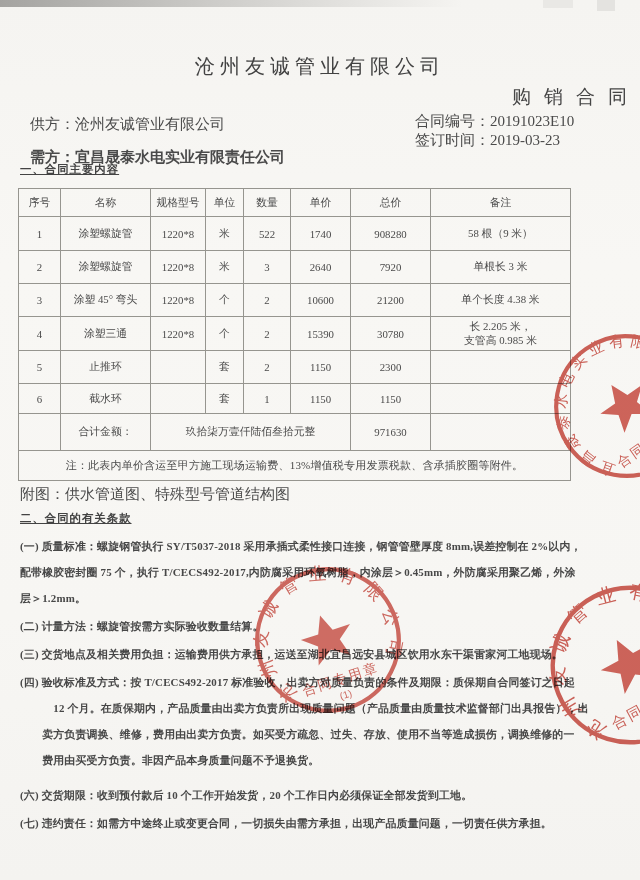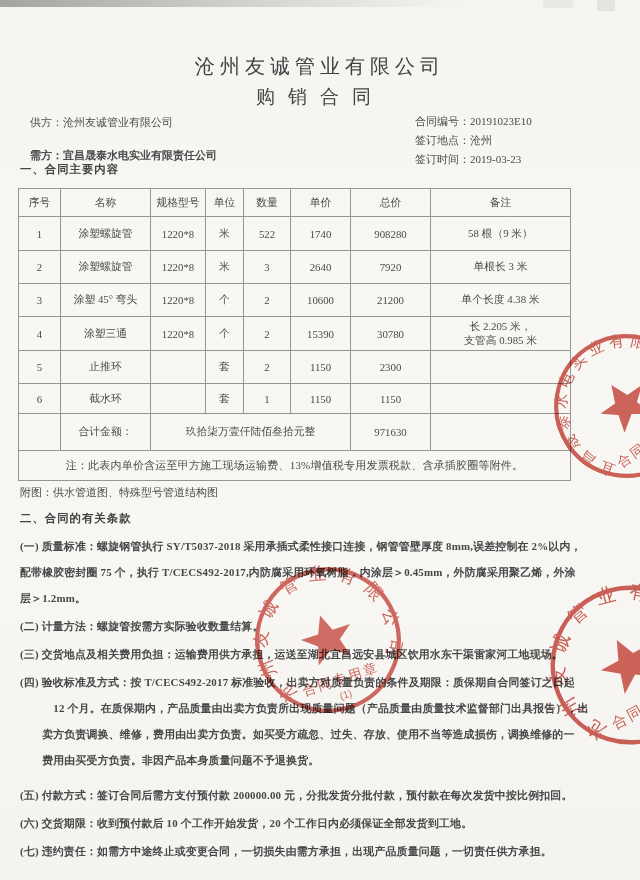--- a/index.html
+++ b/index.html
@@ -11,26 +11,26 @@
   }
   .abs{position:absolute;}
   
   .scan-strip{left:0;top:0;width:462px;height:7px;
     background:linear-gradient(90deg,rgba(150,149,146,.85),rgba(170,169,166,.55) 45%,rgba(190,189,186,.25) 80%,transparent);}
   .scan-mark1{left:543px;top:0;width:30px;height:8px;background:#e9e8e5;}
   .scan-mark2{left:597px;top:0;width:18px;height:11px;background:#e4e3e0;}
   .scan-dot{left:581px;top:705px;width:4px;height:4px;border-radius:50%;background:#4d4d4d;opacity:.75;}
   
   .company-title{top:53px;left:0;width:640px;text-align:center;font-size:20px;letter-spacing:5px;color:#424242;font-weight:500;}
-  .doc-title{top:84px;left:0;width:640px;text-align:center;font-size:19px;letter-spacing:13px;color:#454545;font-weight:500;}
-  .meta{font-size:11px;color:#4a4a4a;white-space:nowrap;}
+  .doc-title{top:84px;left:0;width:640px;text-align:right;font-size:19px;letter-spacing:13px;color:#454545;font-weight:500;}
+  .meta{font-size:15px;color:#4a4a4a;white-space:nowrap;}
   .supplier-line{left:30px;top:115px;}
   .buyer-line{left:30px;top:148px;font-weight:bold;}
   .meta-right{left:415px;top:112px;line-height:19px;}
-  .section-heading{font-size:11.4px;color:#434343;font-weight:600;letter-spacing:1px;white-space:nowrap;}
+  .section-heading{font-size:11.4px;color:#434343;font-weight:600;letter-spacing:1px;white-space:nowrap;text-decoration:underline;}
   .section-main{left:20px;top:162px;}
   .attachment-line{left:20px;top:485px;font-weight:500;}
   .section-terms{left:20px;top:511px;}
   
   table.items{left:18px;top:188px;width:552px;border-collapse:collapse;table-layout:fixed;
     font-size:10.8px;color:#4a4a4a;}
   table.items th,table.items td{border:1px solid #96958f;text-align:center;vertical-align:middle;
     padding:0 2px;white-space:pre-line;overflow:hidden;font-weight:500;}
   table.items{border:1.5px solid #87867f;}
   tr.h-head{height:28px;padding-left:44px;} tr.h-r1{height:34px;} tr.h-r2{height:33px;} tr.h-r3{height:33px;}
@@ -58,21 +58,20 @@
 <div class="abs scan-dot"></div>
 
 <div class="abs company-title">沧州友诚管业有限公司</div>
 <div class="abs doc-title">购销合同</div>
 
 <div class="abs meta supplier-line">供方：沧州友诚管业有限公司</div>
 <div class="abs meta buyer-line">需方：宜昌晟泰水电实业有限责任公司</div>
 
 <div class="abs meta meta-right">
   <div>合同编号：20191023E10</div>
-  <div>签订地点：沧州</div>
   <div>签订时间：2019-03-23</div>
 </div>
 
 <div class="abs section-heading section-main">一、合同主要内容</div>
 
 <table class="abs items">
   <colgroup>
     <col style="width:42px">
       <col style="width:90px">
       <col style="width:55px">
@@ -175,21 +174,20 @@
 <div class="abs terms">
   <p>(一) 质量标准：螺旋钢管执行 SY/T5037-2018 采用承插式柔性接口连接，钢管管壁厚度 8mm,误差控制在 2%以内，
 配带橡胶密封圈 75 个，执行 T/CECS492-2017,内防腐采用环氧树脂，内涂层＞0.45mm，外防腐采用聚乙烯，外涂
 层＞1.2mm。</p>
   <p>(二) 计量方法：螺旋管按需方实际验收数量结算。</p>
   <p>(三) 交货地点及相关费用负担：运输费用供方承担，运送至湖北宜昌远安县城区饮用水东干渠雷家河工地现场。</p>
   <p>(四) 验收标准及方式：按 T/CECS492-2017 标准验收，出卖方对质量负责的条件及期限：质保期自合同签订之日起
 　　　12 个月。在质保期内，产品质量由出卖方负责所出现质量问题（产品质量由质量技术监督部门出具报告），出
 　　卖方负责调换、维修，费用由出卖方负责。如买受方疏忽、过失、存放、使用不当等造成损伤，调换维修的一
 　　费用由买受方负责。非因产品本身质量问题不予退换货。</p>
-  <p>(五) 付款方式：签订合同后需方支付预付款 200000.00 元，分批发货分批付款，预付款在每次发货中按比例扣回。</p>
   <p>(六) 交货期限：收到预付款后 10 个工作开始发货，20 个工作日内必须保证全部发货到工地。</p>
   <p>(七) 违约责任：如需方中途终止或变更合同，一切损失由需方承担，出现产品质量问题，一切责任供方承担。</p>
 </div>
 
 <div class="abs seal seal-buyer">
   <svg viewBox="-100 -100 200 200" width="150" height="150">
     <circle cx="0" cy="0" r="93" fill="none" stroke="#c8473d" stroke-width="5.5"></circle>
     <path id="arc0" d="M -58,55 A 80,80 0 1 1 58,55" fill="none"></path>
     <text font-size="20" letter-spacing="7" fill="#c8473d" text-anchor="middle">
       <textPath href="#arc0" startOffset="50%">宜昌晟泰水电实业有限责任公司</textPath>

